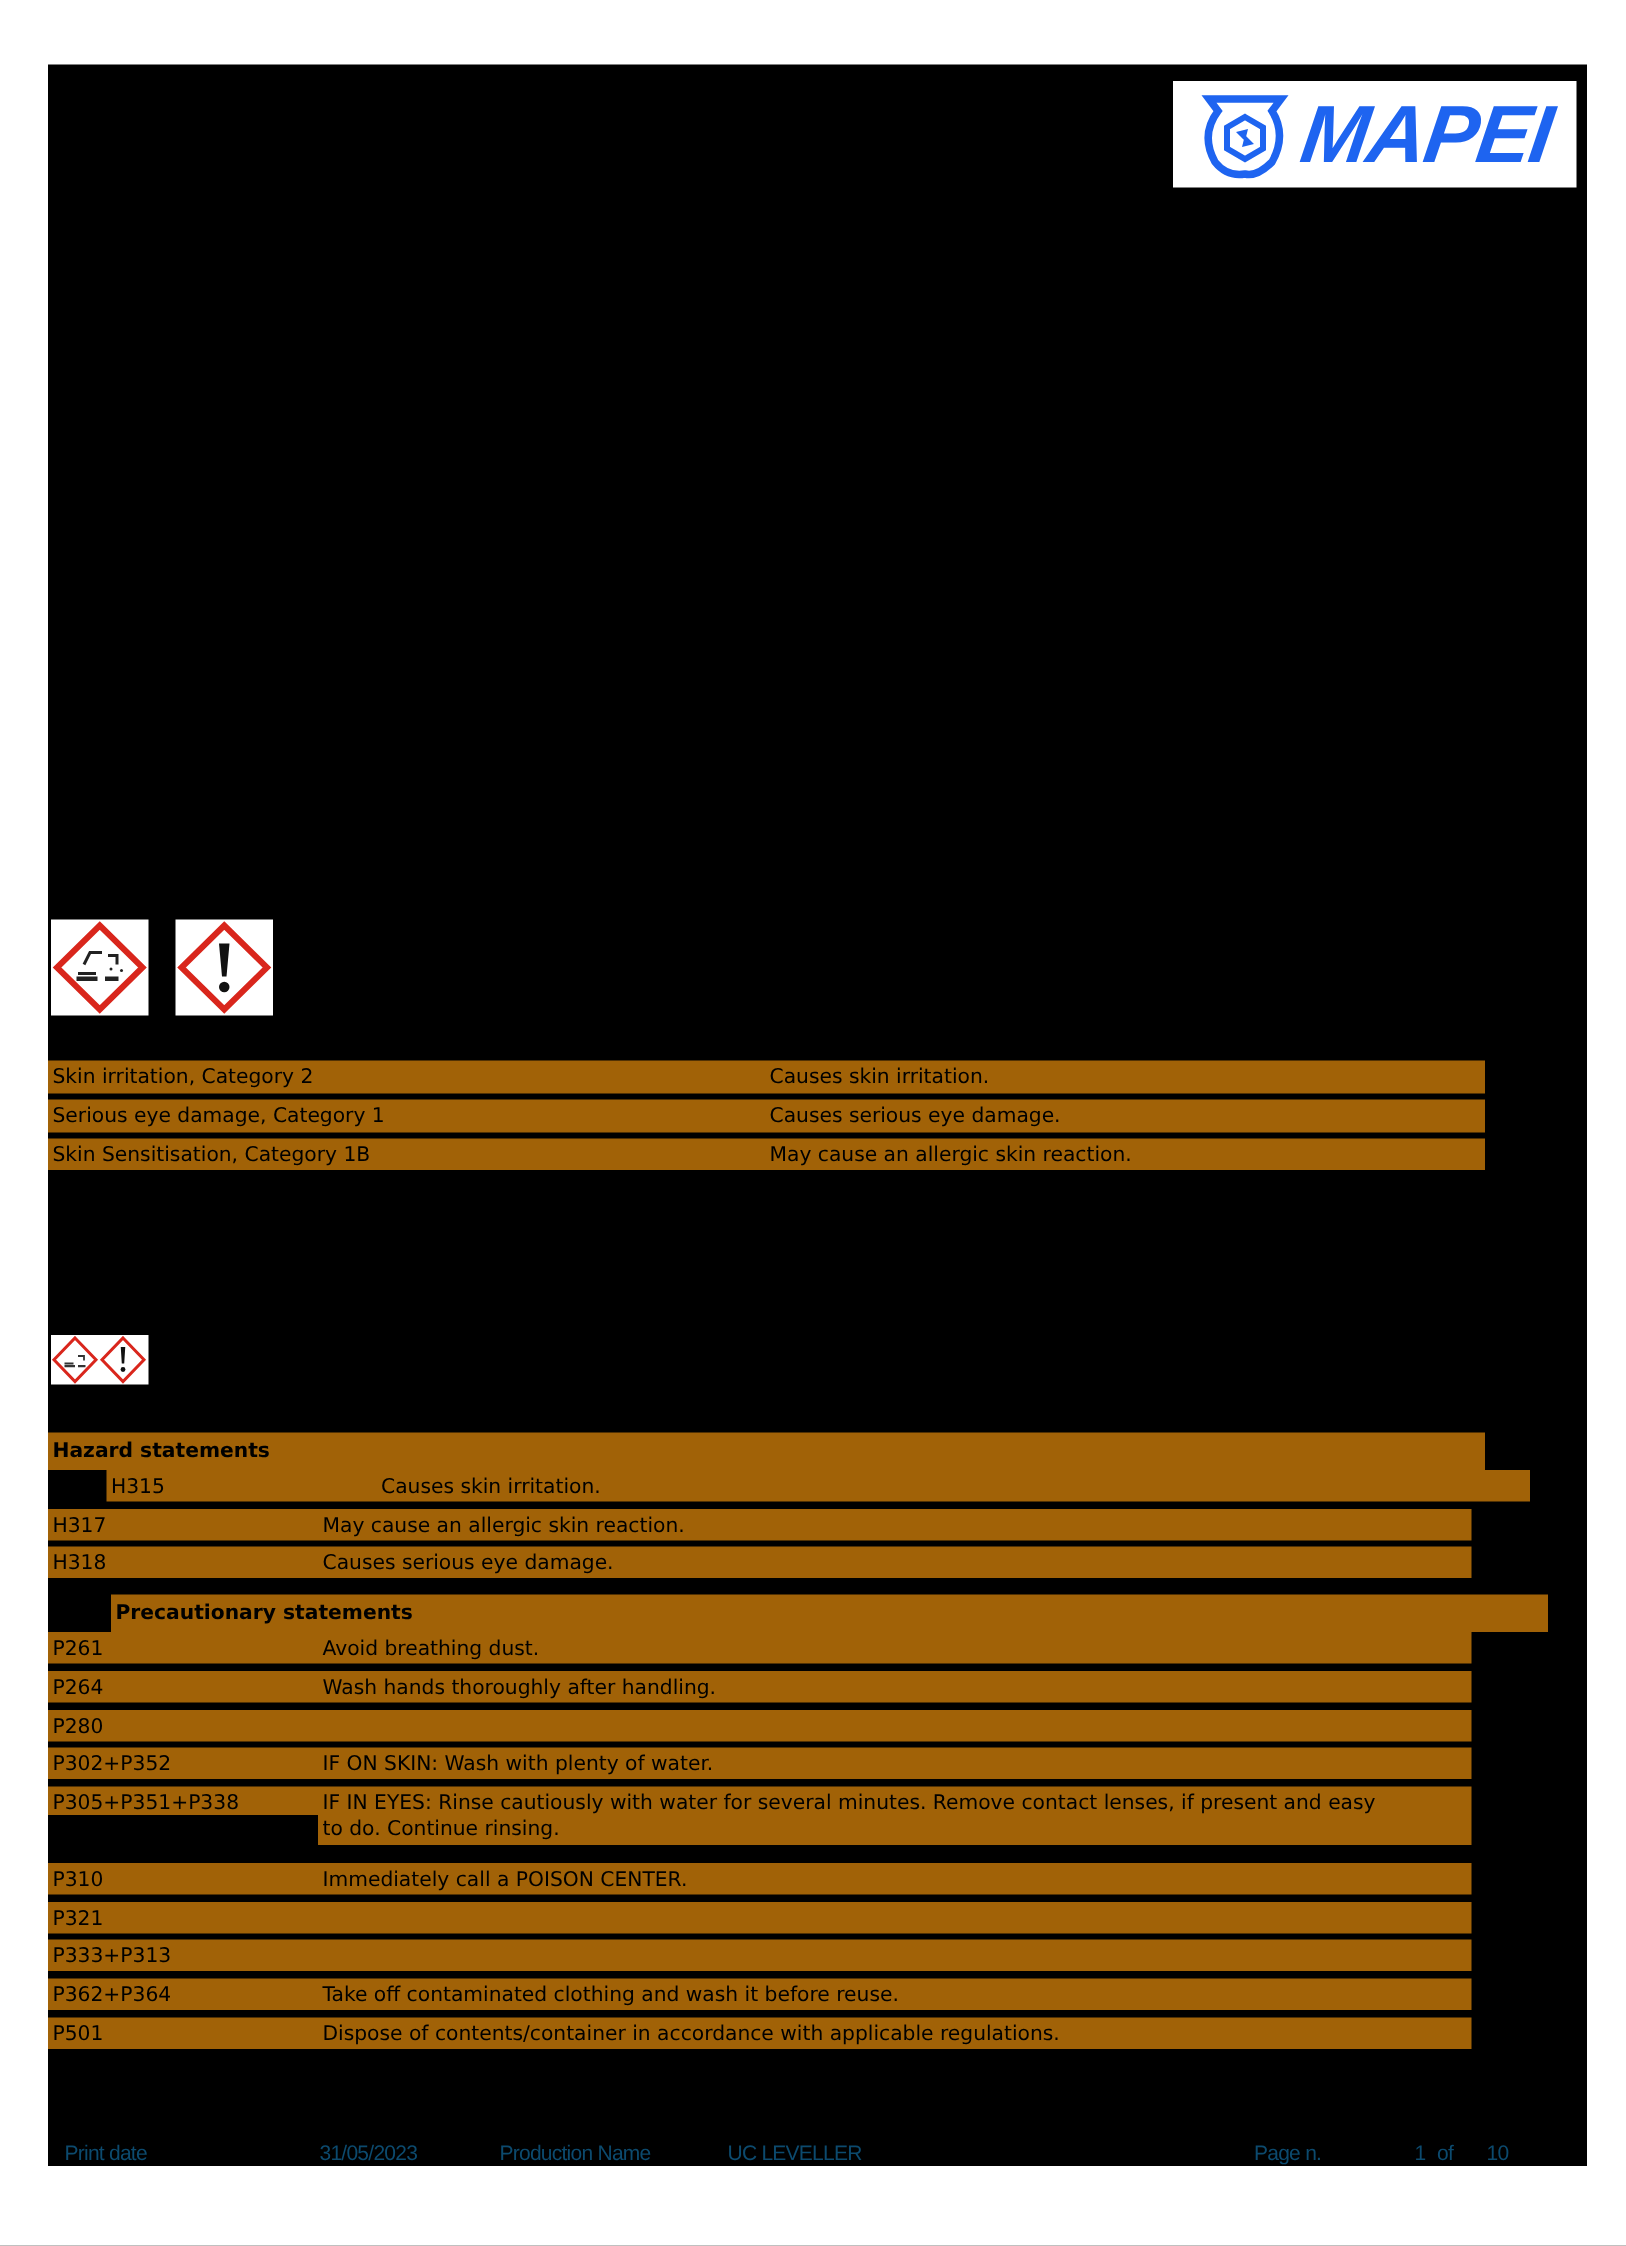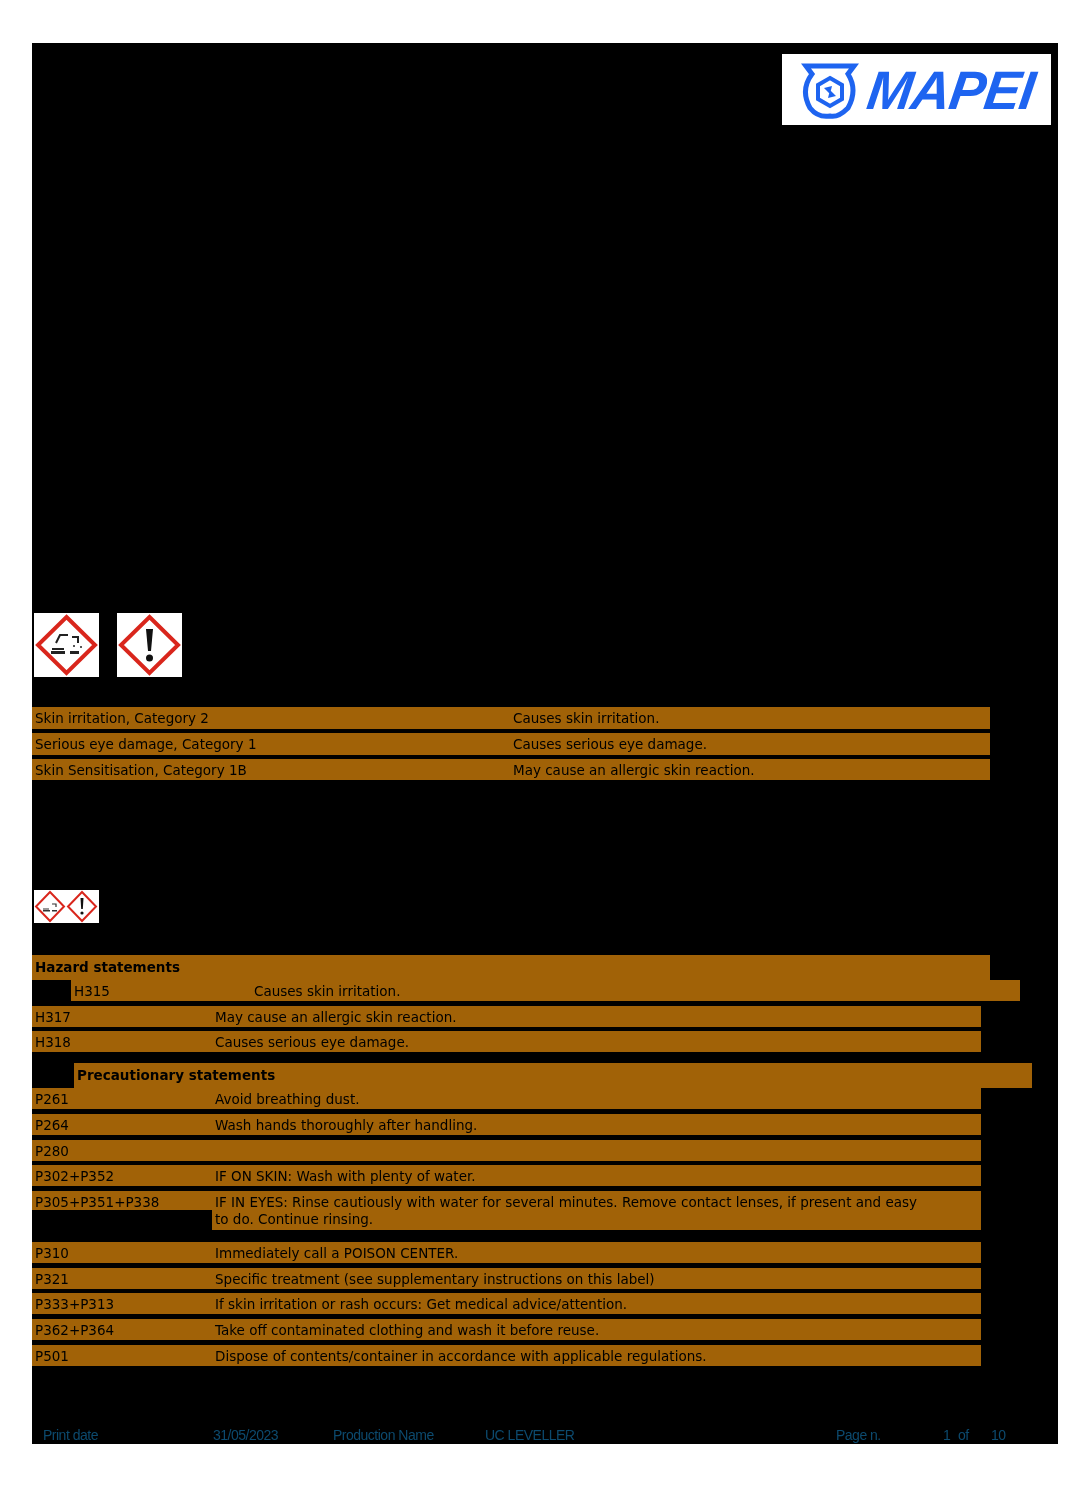--- a/index.html
+++ b/index.html
@@ -122,25 +122,23 @@
 </div>
 <div class="row" style="left:212px;top:1210px;width:769px;height:20px;">
   <span style="left:3px;top:0px;">to do. Continue rinsing.</span>
 </div>
 <div class="row" style="left:32px;top:1242px;width:949px;height:21px;">
   <span class="c1">P310</span>
   <span class="c2">Immediately call a POISON CENTER.</span>
 </div>
 <div class="row" style="left:32px;top:1268px;width:949px;height:21px;">
   <span class="c1">P321</span>
-  <span class="c2">Specific treatment (see supplementary instructions on this label)</span>
 </div>
 <div class="row" style="left:32px;top:1293px;width:949px;height:21px;">
   <span class="c1">P333+P313</span>
-  <span class="c2">If skin irritation or rash occurs: Get medical advice/attention.</span>
 </div>
 <div class="row" style="left:32px;top:1319px;width:949px;height:21px;">
   <span class="c1">P362+P364</span>
   <span class="c2">Take off contaminated clothing and wash it before reuse.</span>
 </div>
 <div class="row" style="left:32px;top:1345px;width:949px;height:21px;">
   <span class="c1">P501</span>
   <span class="c2">Dispose of contents/container in accordance with applicable regulations.</span>
 </div>
 

